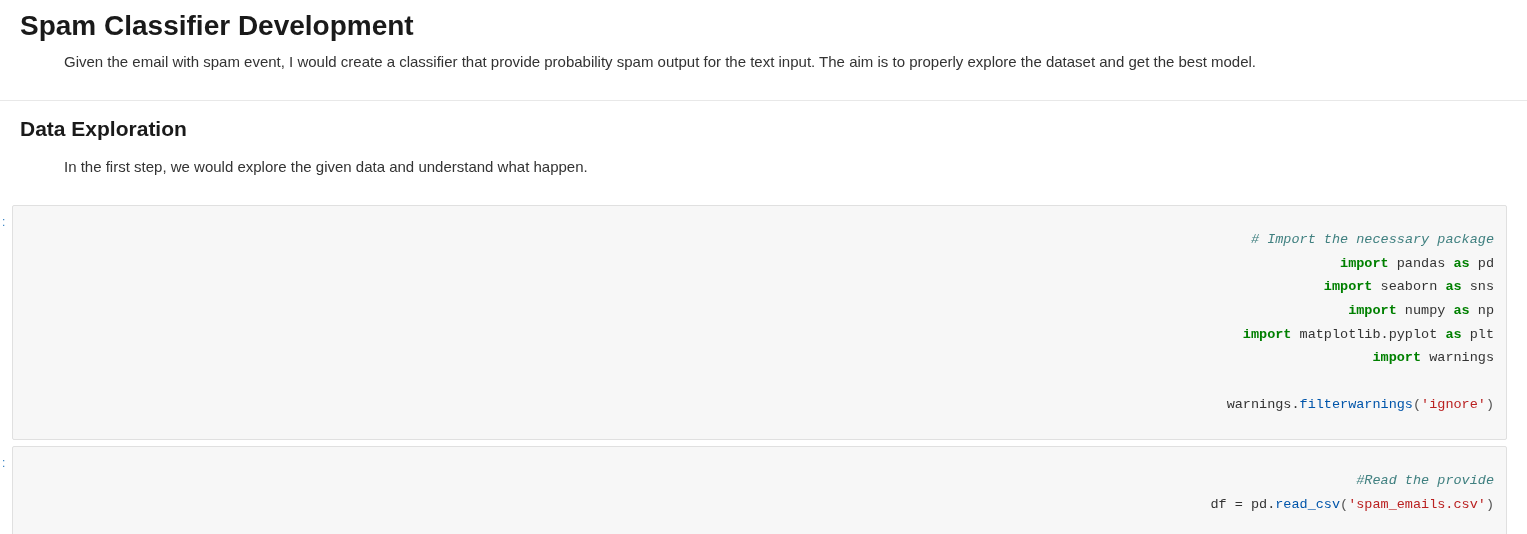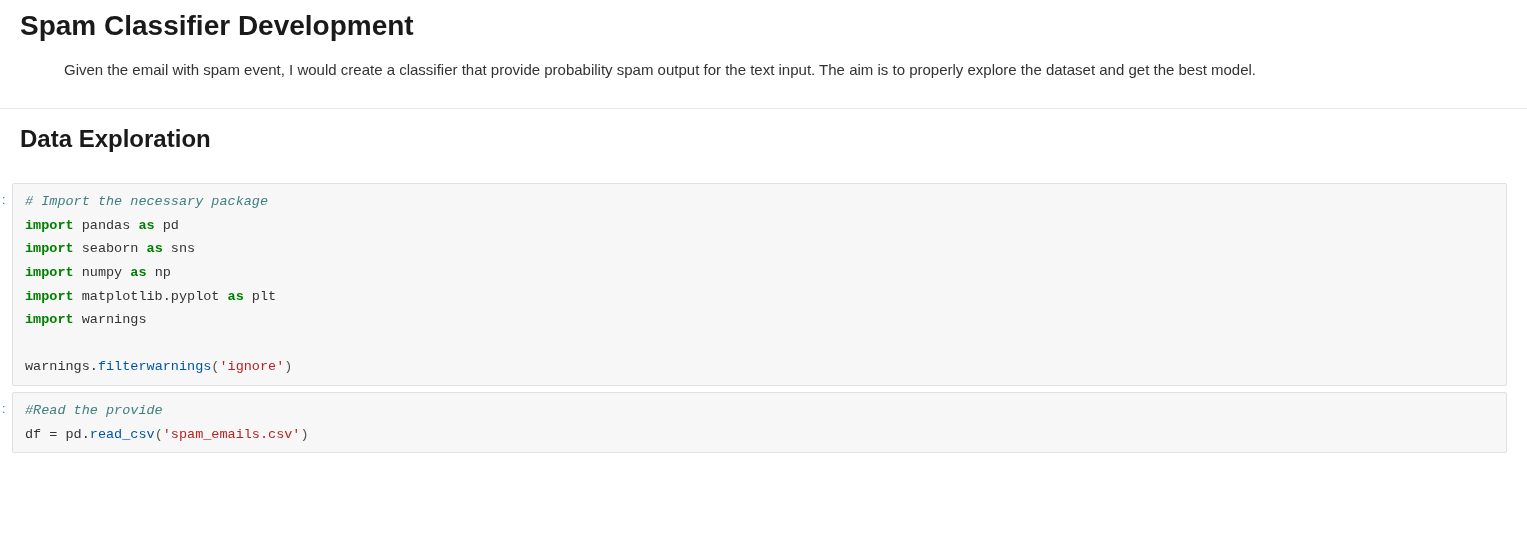--- a/index.html
+++ b/index.html
@@ -14,24 +14,24 @@
       font-size: 14px;
       width: 1527px;
     }
     .markdown-cell {
       padding: 10px 20px;
     }
     .markdown-cell h1 {
       font-size: 28px;
       font-weight: 600;
       color: #1a1a1a;
-      margin-bottom: 16px;
+      margin-bottom: 8px;
     }
     .markdown-cell h2 {
-      font-size: 24px;
+      font-size: 21px;
       font-weight: 600;
       color: #1a1a1a;
       margin-bottom: 14px;
     }
     .markdown-cell p {
       font-size: 15px;
       line-height: 1.6;
       color: #333333;
       margin-bottom: 10px;
       margin-left: 44px;
@@ -48,27 +48,28 @@
       position: absolute;
       left: -10px;
       top: 10px;
       font-size: 12px;
       color: #307fc1;
     }
     .code-input-area {
       background: #f7f7f7;
       border: 1px solid #e0e0e0;
       border-radius: 2px;
-      padding: 6px 12px;
+      padding: 22px 12px;
       font-family: "SFMono-Regular", Consolas, "Liberation Mono", Menlo, monospace;
       font-size: 13.5px;
       line-height: 1.75;
       color: #333333;
       white-space: pre;
       overflow-x: auto;
+      text-align: right;
     }
     .tok-comment {
       color: #408080;
       font-style: italic;
     }
     .tok-keyword {
       color: #008000;
       font-weight: bold;
     }
     .tok-name {
@@ -89,20 +90,21 @@
 
 <div class="markdown-cell">
   <h1>Spam Classifier Development</h1>
   <p>Given the email with spam event, I would create a classifier that provide probability spam output for the text input. The aim is to properly explore the dataset and get the best model.</p>
 </div>
 
 <div class="separator"></div>
 
 <div class="markdown-cell">
   <h2>Data Exploration</h2>
+  <p>In the first step, we would explore the given data and understand what happen.</p>
 </div>
 
 <div class="code-cell-wrapper">
   <div class="input-prompt-marker">:</div>
   <div class="code-input-area"><span class="tok-comment"># Import the necessary package</span>
 <span class="tok-keyword">import</span><span class="tok-name"> pandas </span><span class="tok-keyword">as</span><span class="tok-name"> pd</span>
 <span class="tok-keyword">import</span><span class="tok-name"> seaborn </span><span class="tok-keyword">as</span><span class="tok-name"> sns</span>
 <span class="tok-keyword">import</span><span class="tok-name"> numpy </span><span class="tok-keyword">as</span><span class="tok-name"> np</span>
 <span class="tok-keyword">import</span><span class="tok-name"> matplotlib.pyplot </span><span class="tok-keyword">as</span><span class="tok-name"> plt</span>
 <span class="tok-keyword">import</span><span class="tok-name"> warnings</span>

